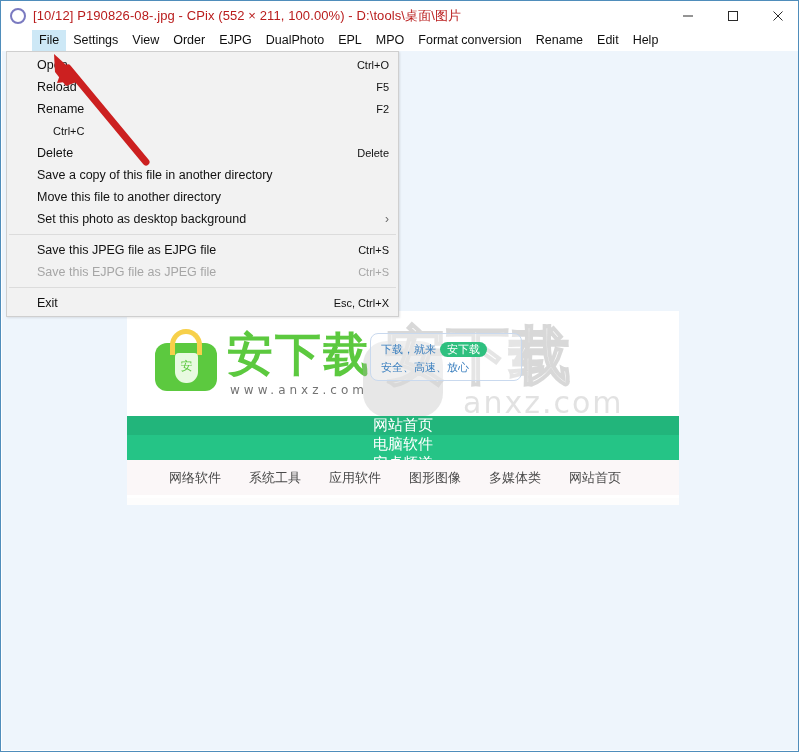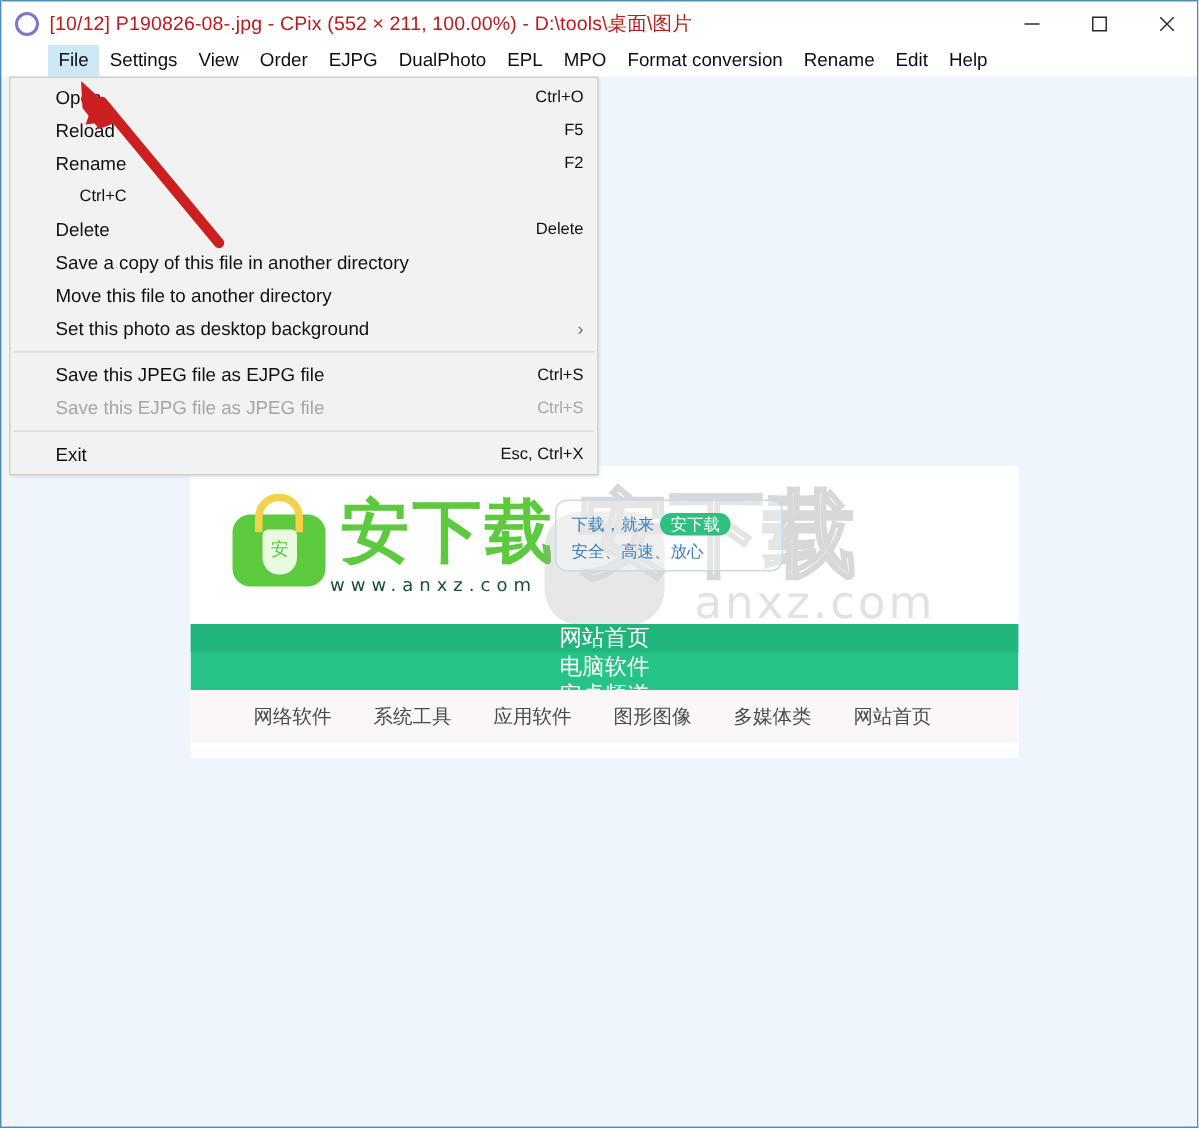--- a/index.html
+++ b/index.html
@@ -190,24 +190,24 @@
     left: 100px; top: 18px;
     font-size: 46px;
     line-height: 50px;
     color: #5cc93f;
     font-family: "DejaVu Sans", sans-serif;
     font-weight: bold;
     letter-spacing: 2px;
   }
   #logo-url {
     position: absolute;
-    left: 93px; top: 72px;
+    left: 103px; top: 72px;
     font-size: 12px;
     letter-spacing: 4px;
-    color: #14532d;
+    color: #737373;
     font-family: "DejaVu Sans", sans-serif;
   }
   
   #slogan {
     position: absolute;
     left: 243px; top: 22px;
     width: 152px; height: 48px;
     border: 1px solid #c9d9ee;
     border-radius: 8px;
     background: rgba(255,255,255,0.35);

